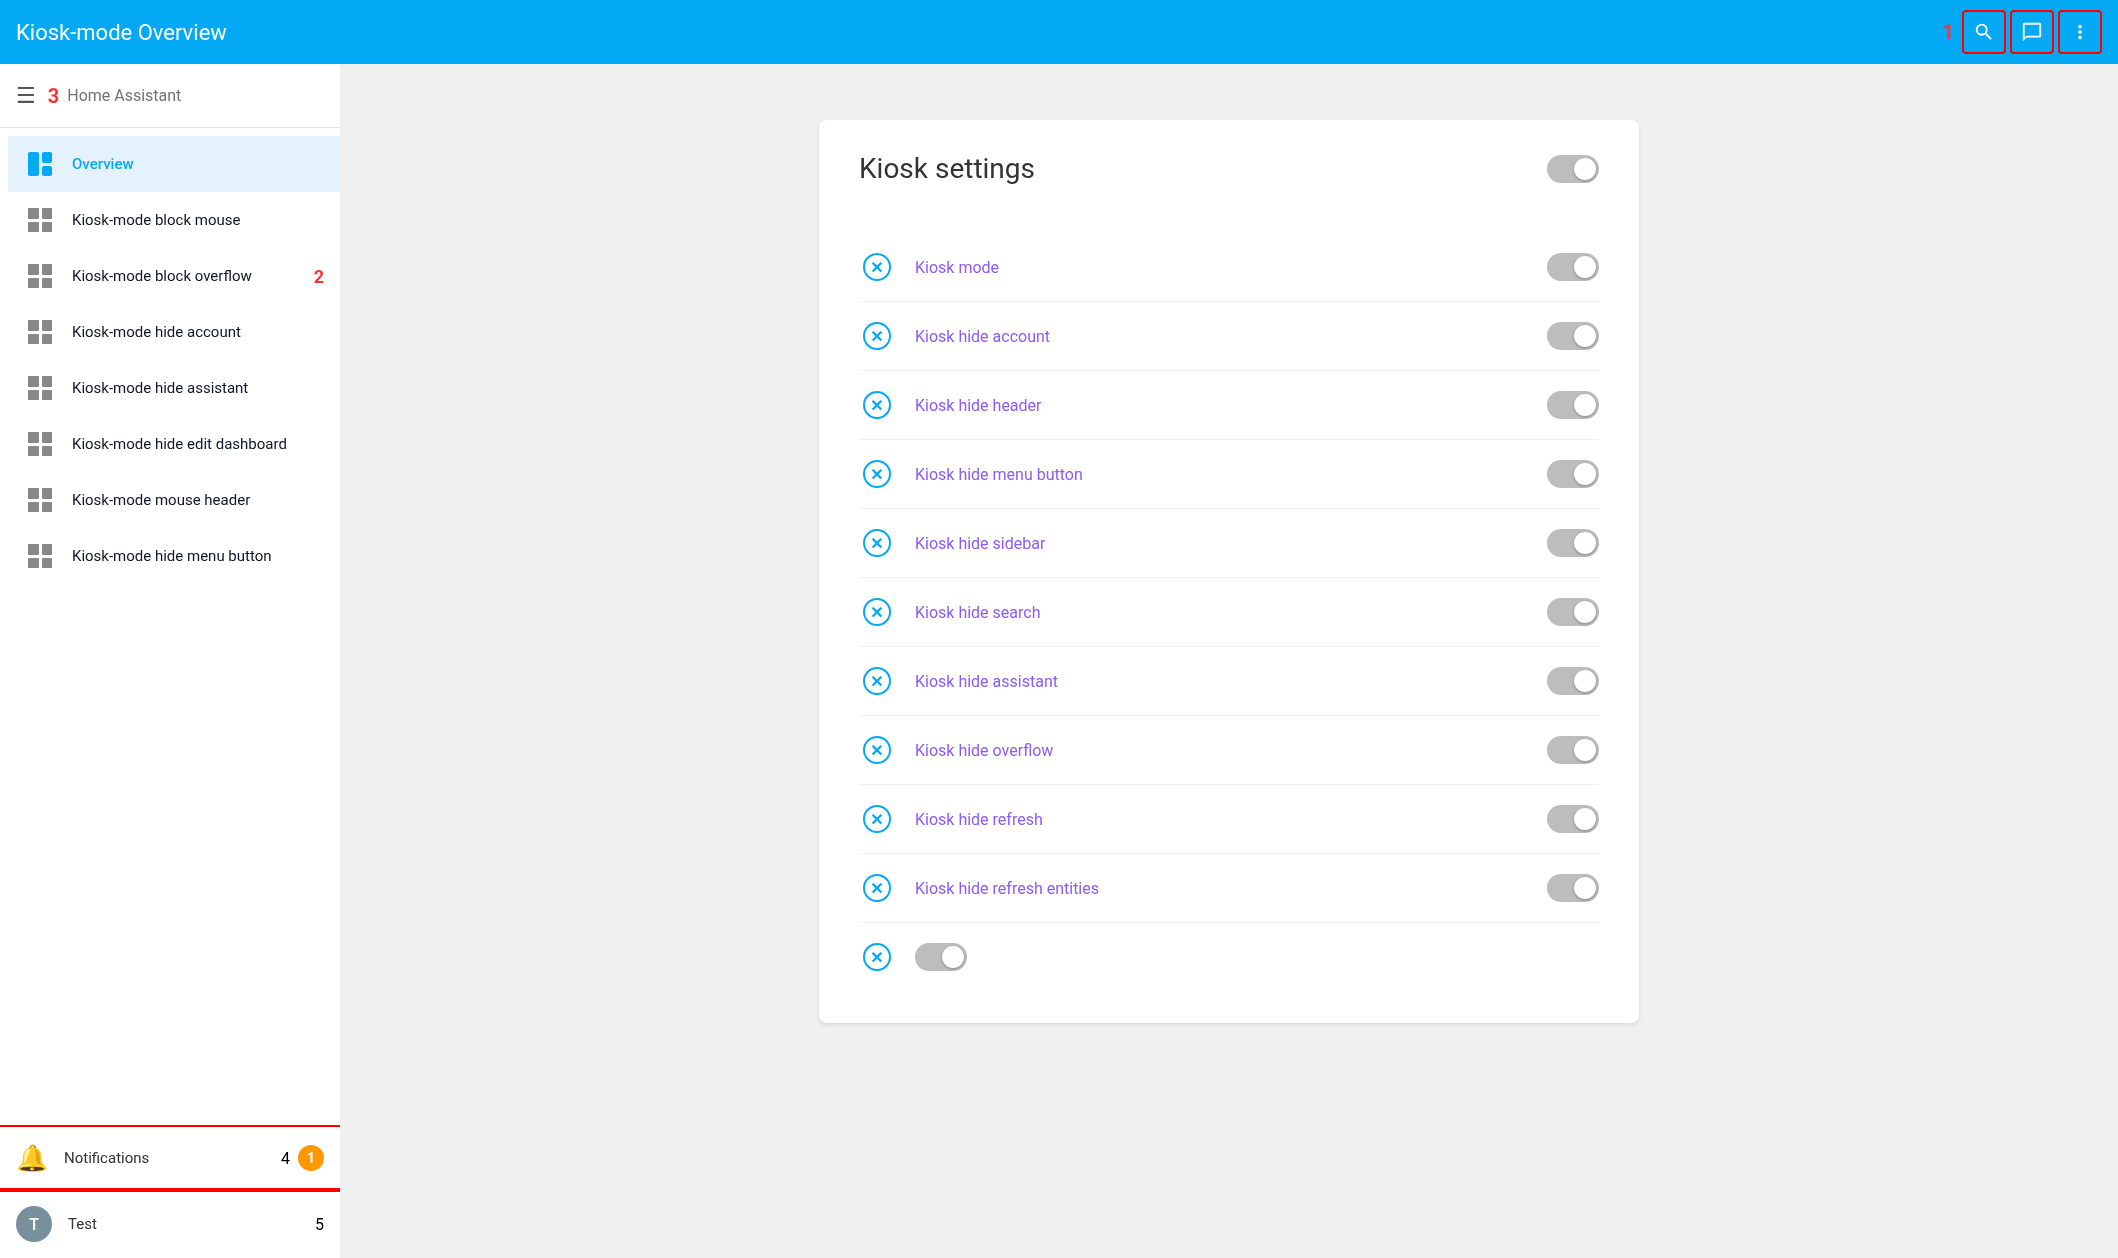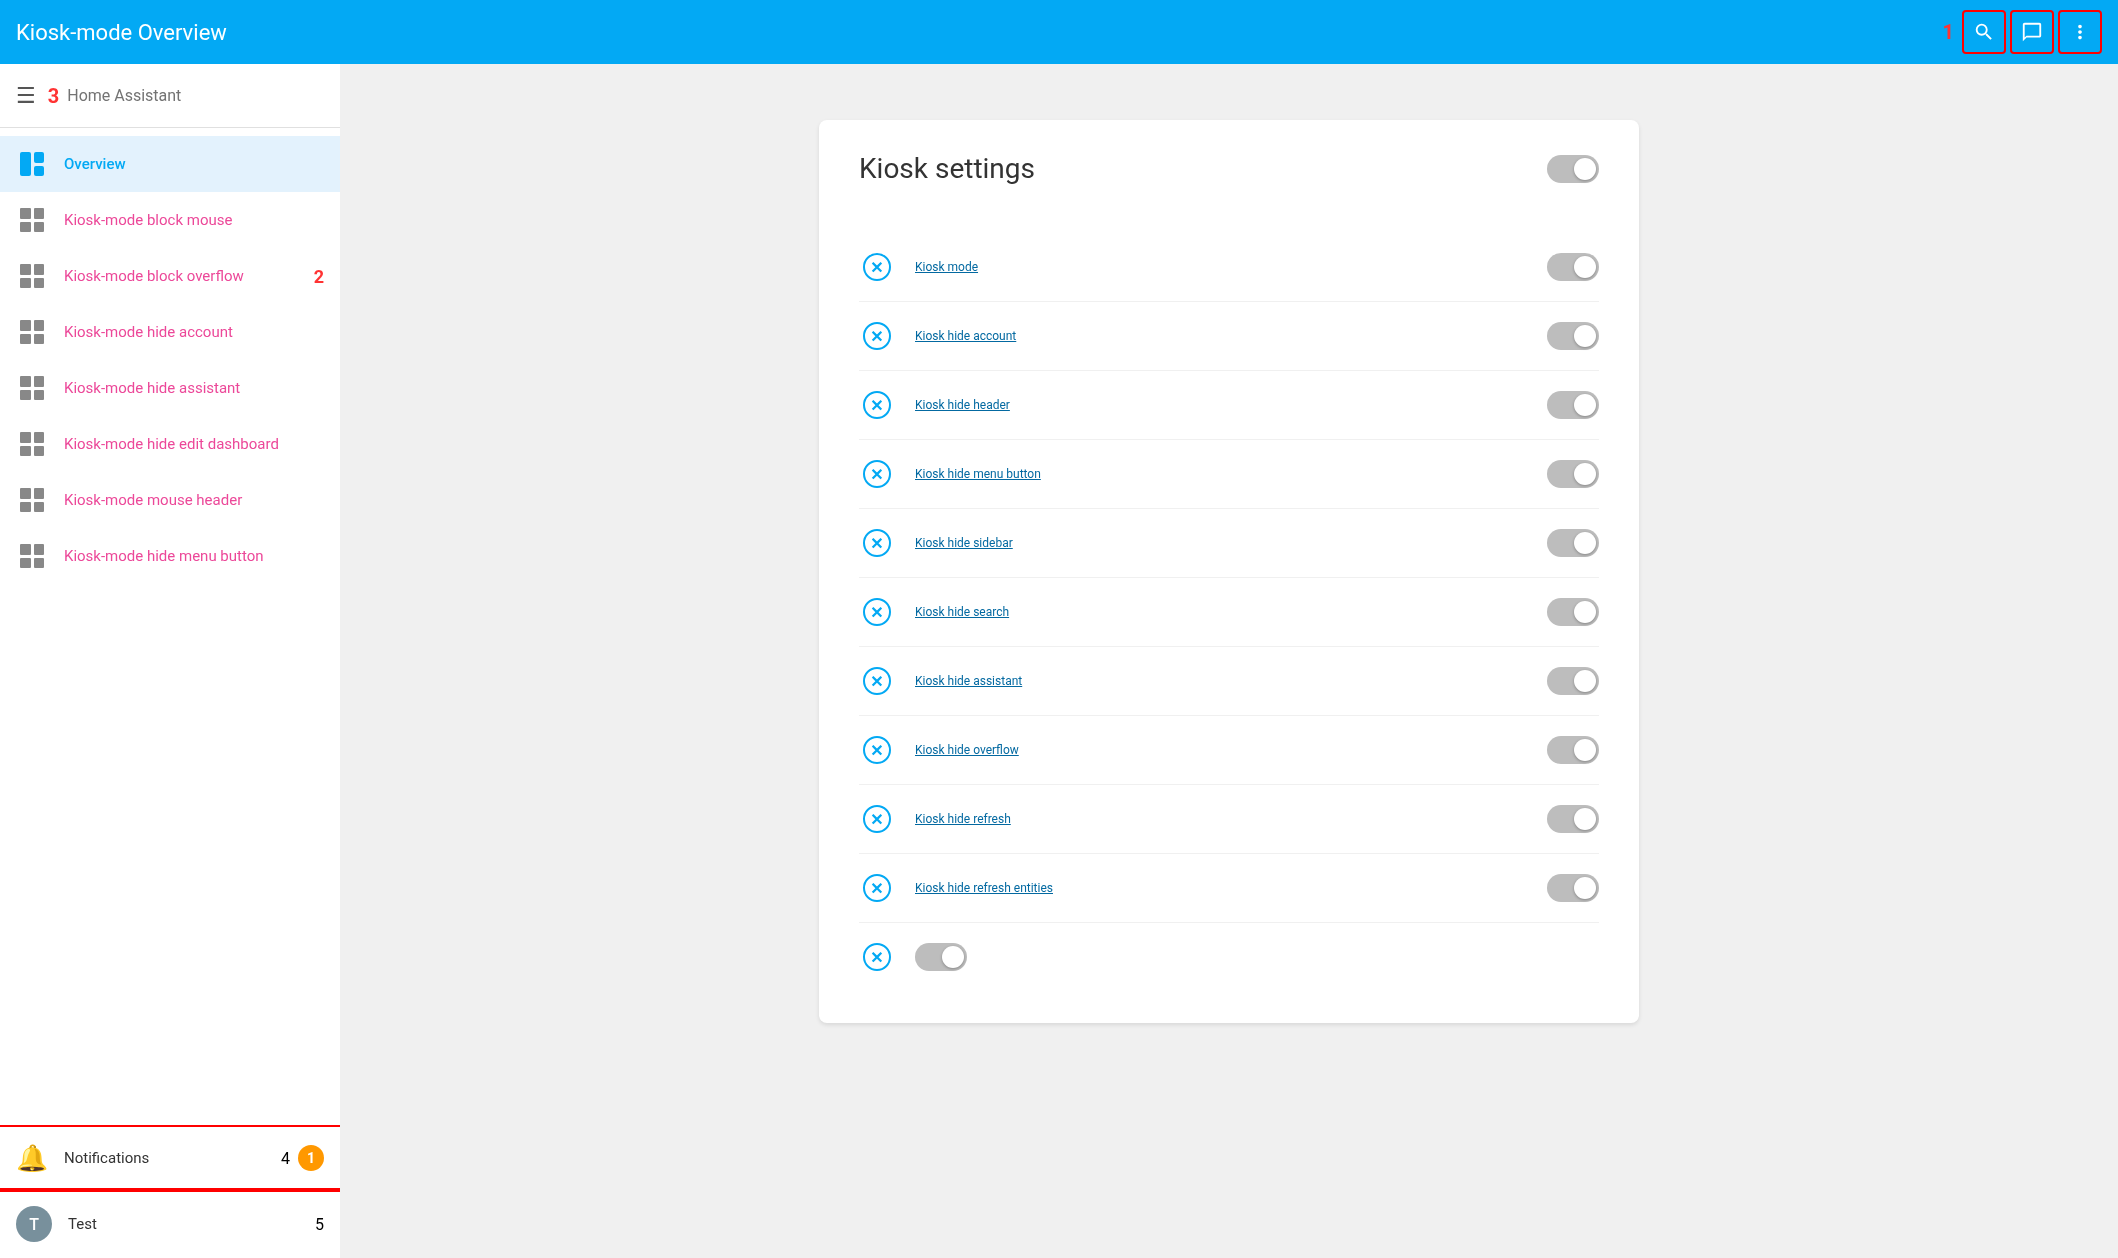--- a/index.html
+++ b/index.html
@@ -89,40 +89,41 @@
     }
     .sidebar-title {
       font-size: 16px;
       font-weight: 400;
       color: #737373;
     }
     .sidebar-nav {
       flex: 1;
       overflow-y: auto;
       padding: 8px 0;
+      margin-left: 8px;
     }
     .nav-item {
       display: flex;
       align-items: center;
       padding: 12px 16px;
       cursor: pointer;
       position: relative;
     }
     .nav-item.active {
       background: #e3f2fd;
     }
     .nav-item .nav-icon {
       width: 32px; height: 32px;
       margin-right: 16px;
       flex-shrink: 0;
       display: flex; align-items: center; justify-content: center;
     }
     .nav-item .nav-label {
       font-size: 15px;
-      color: #ec4899;
+      color: #0f172a;
       flex: 1;
     }
     .nav-item.active .nav-label {
       color: #03a9f4;
       font-weight: 500;
     }
     .nav-item .nav-badge-red {
       color: #ff3333;
       font-size: 18px;
       font-weight: bold;
@@ -281,23 +282,22 @@
       width: 28px; height: 28px;
       border: 2.5px solid #03a9f4;
       border-radius: 50%;
       display: flex; align-items: center; justify-content: center;
       color: #03a9f4;
       font-size: 16px;
       font-weight: bold;
     }
     .settings-row-label {
       flex: 1;
-      font-size: 12px;
-      color: #0369a1;
-      text-decoration: underline;
+      font-size: 16px;
+      color: #8b5cf6;
     }
   </style>
 </head>
 <body>
 
 <div class="top-header">
   <span class="header-title">Kiosk-mode Overview</span>
   <span class="header-number">1</span>
   <div class="header-icons">
     <div class="header-icon-btn">

